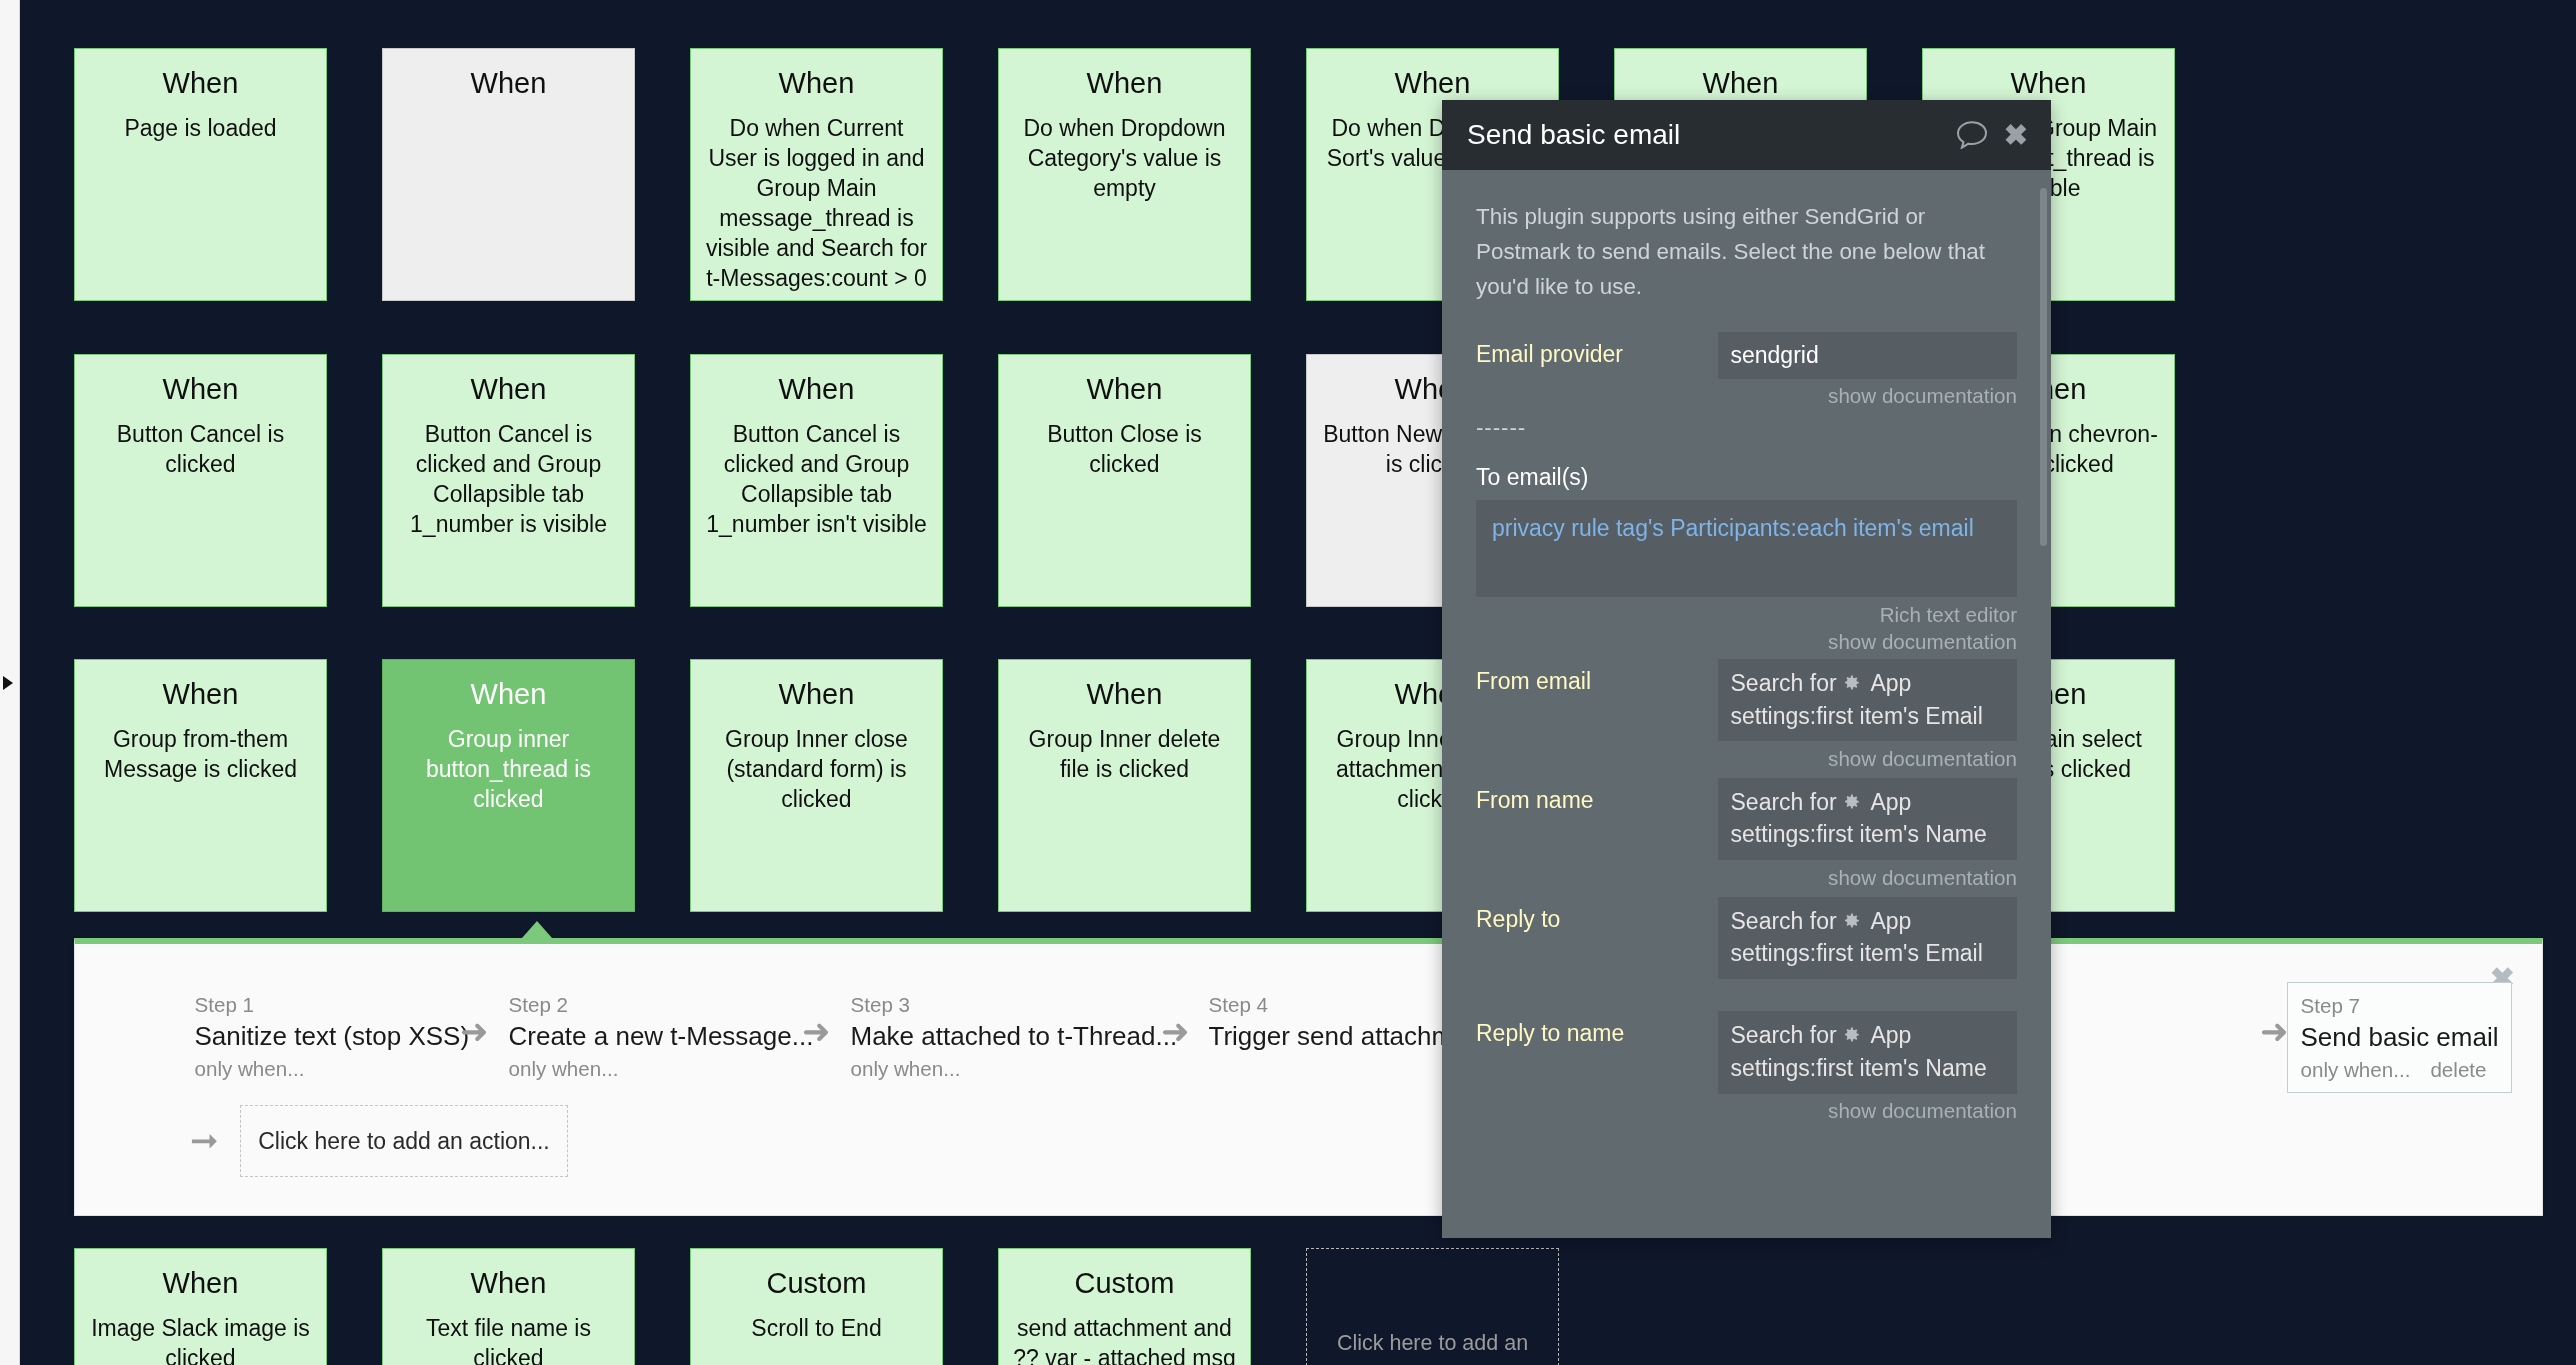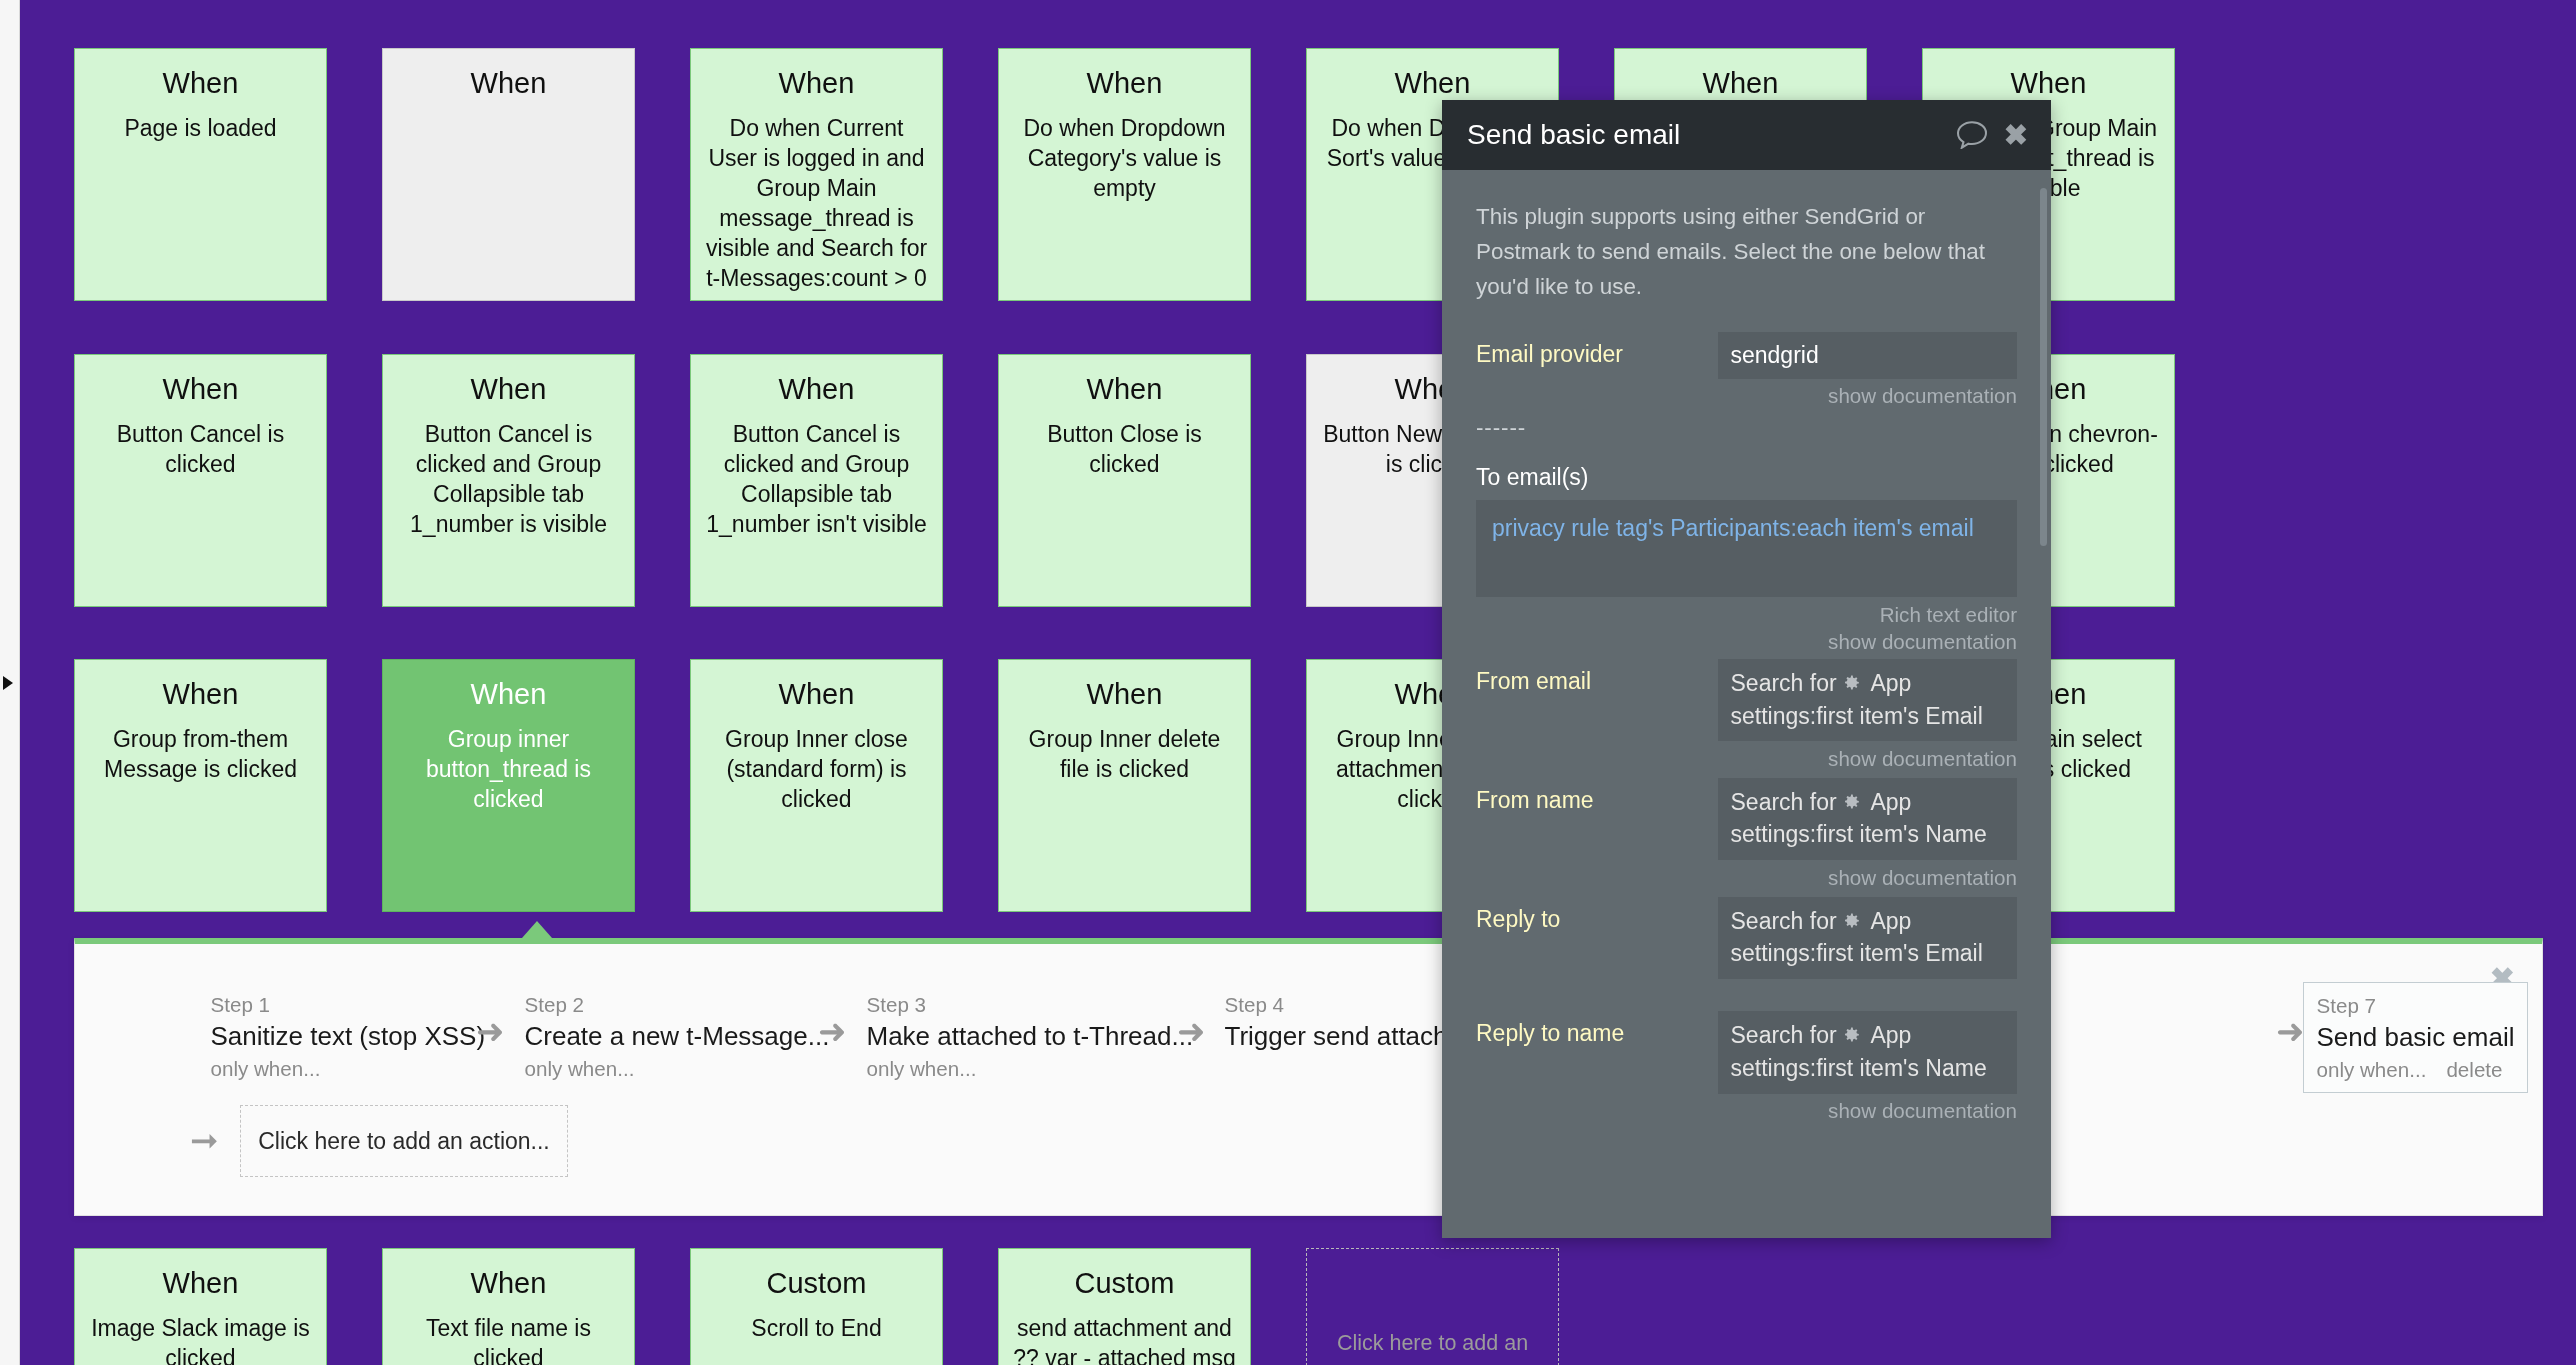--- a/index.html
+++ b/index.html
@@ -25,21 +25,21 @@
     border-left: 10px solid #111;
     border-top: 7.2px solid transparent;
     border-bottom: 7.2px solid transparent;
     cursor: pointer;
   }
 
   
   #canvas {
     position: absolute; left: 20px; top: 0;
     width: 2556px; height: 1365px;
-    background: #4c1d95;
+    background: #0f172a;
   }
 
   
   .card-row { position: absolute; left: 0; width: 2556px; }
   #row-1 { top: 48px; }
   #row-2 { top: 354px; }
   #row-3 { top: 659px; }
   #row-4 { top: 1248px; }
 
   .ev-card {
@@ -104,21 +104,21 @@
     border-right: 15px solid transparent;
     border-bottom: 17px solid #7bc97b;
     z-index: 4;
   }
   #wf-close {
     position: absolute; right: 27px; top: 20px;
     font-size: 30px; color: #b3bcc2;
     cursor: pointer; line-height: 1; font-weight: bold;
   }
   .steps-track {
-    position: absolute; left: 16px; top: 38px;
+    position: absolute; left: 0; top: 38px;
     width: 2469px; height: 107px;
   }
   .step {
     position: absolute; top: 0;
     padding: 9px 12.5px 7.2px 12.5px;
   }
   .step.boxed {
     border: 0.9px solid #c3cdd2;
     background: #fbfcfc;
   }

